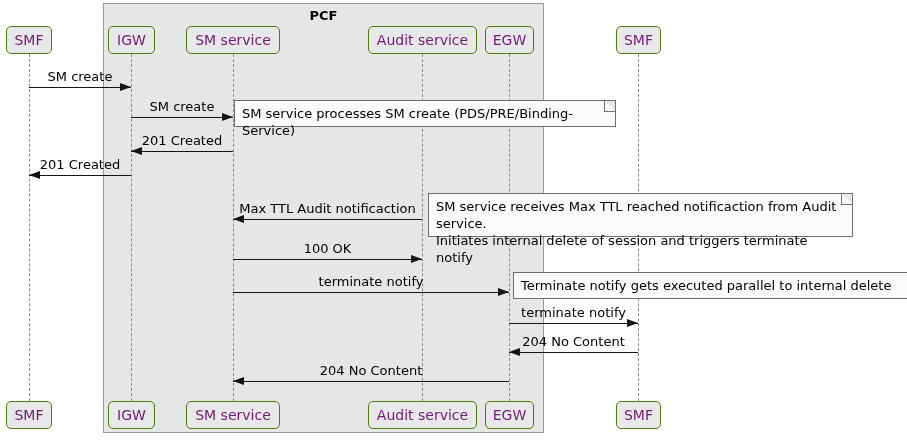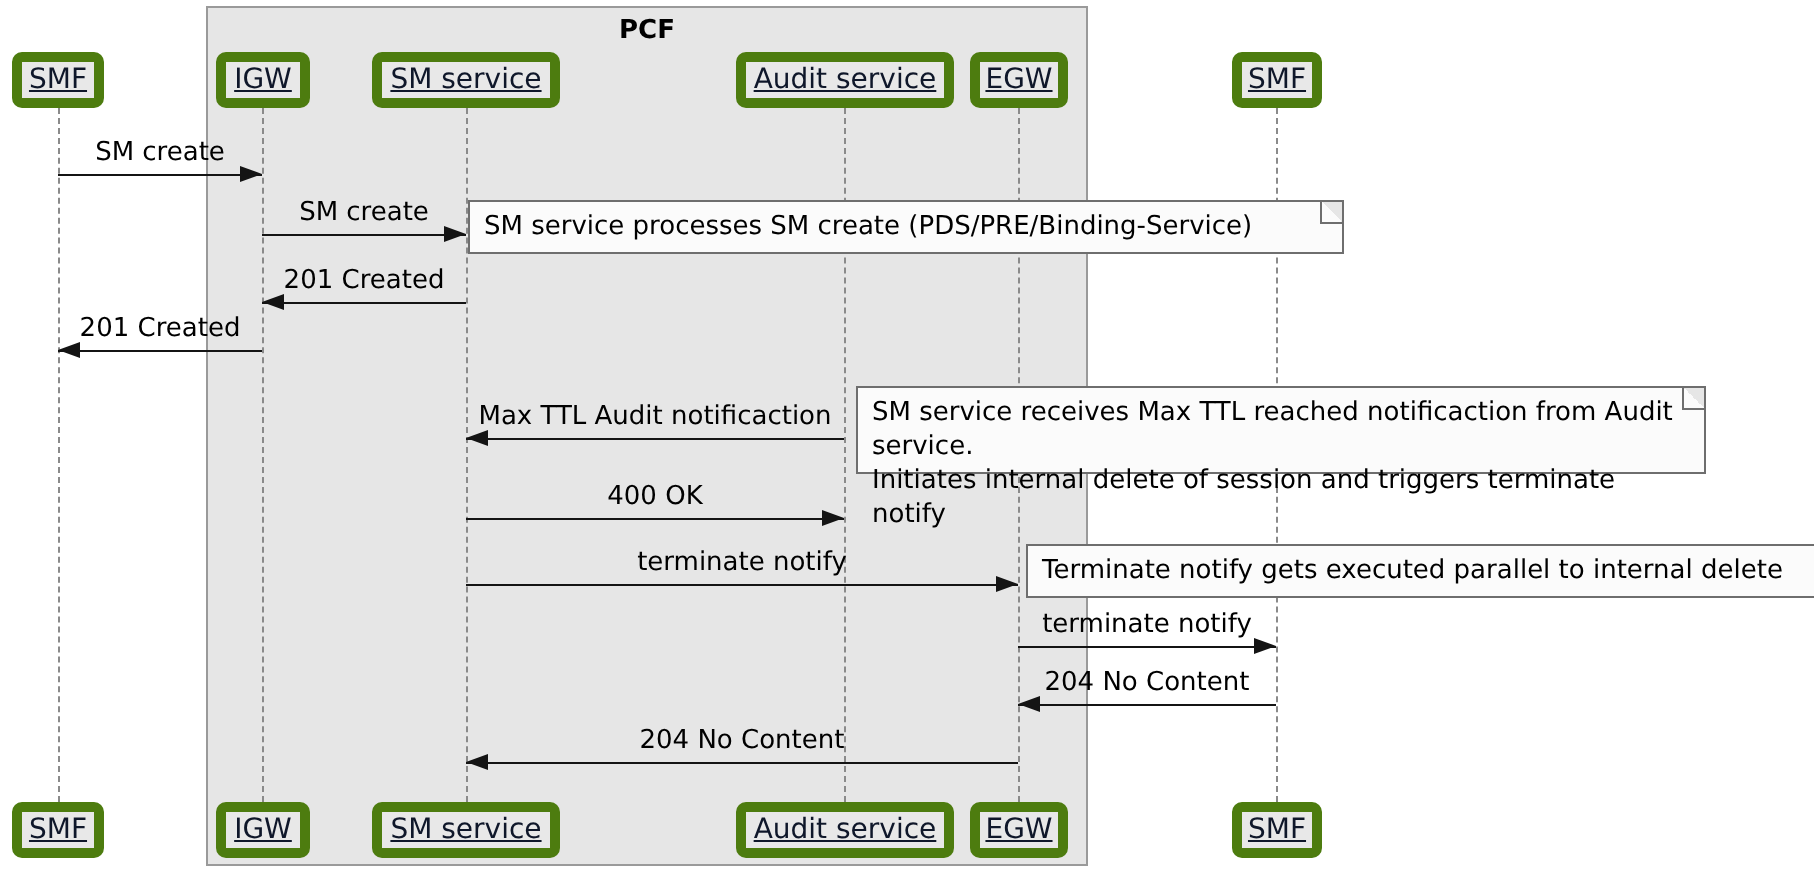--- a/index.html
+++ b/index.html
@@ -36,30 +36,29 @@
   .lifeline {
     position: absolute;
     width: 0;
     border-left: 1px dashed #8a8a8a;
   }
   
   .participant {
     position: absolute;
     box-sizing: border-box;
     background: #E8E8E8;
-    border: 5px solid #4d7c0f;
+    border: 1px solid #4d7c0f;
     border-radius: 5px;
     display: flex;
     align-items: center;
     justify-content: center;
     font-size: 14px;
-    color: #0f172a;
+    color: #701a75;
     height: 28px;
     white-space: nowrap;
-    text-decoration: underline;
   }
   
   .msg-line {
     position: absolute;
     height: 0;
     border-top: 1.4px solid #141414;
   }
   .arrow-head {
     position: absolute;
     width: 0;
@@ -152,21 +151,21 @@
         <div class="msg-label" style="left: 29px; width: 102px; top: 157px;">201 Created</div>
       </div>
       <div>
         <div class="msg-line" style="left: 233px; top: 219px; width: 189px;"></div>
         <div class="arrow-head left" style="top: 215px; left: 233px;"></div>
         <div class="msg-label" style="left: 233px; width: 189px; top: 201px;">Max TTL Audit notificaction</div>
       </div>
       <div>
         <div class="msg-line" style="left: 233px; top: 259px; width: 189px;"></div>
         <div class="arrow-head right" style="top: 255px; left: 411px;"></div>
-        <div class="msg-label" style="left: 233px; width: 189px; top: 241px;">400 OK</div>
+        <div class="msg-label" style="left: 233px; width: 189px; top: 241px;">100 OK</div>
       </div>
       <div>
         <div class="msg-line" style="left: 233px; top: 292px; width: 276px;"></div>
         <div class="arrow-head right" style="top: 288px; left: 498px;"></div>
         <div class="msg-label" style="left: 233px; width: 276px; top: 274px;">terminate notify</div>
       </div>
       <div>
         <div class="msg-line" style="left: 509px; top: 323px; width: 129px;"></div>
         <div class="arrow-head right" style="top: 319px; left: 627px;"></div>
         <div class="msg-label" style="left: 509px; width: 129px; top: 305px;">terminate notify</div>
@@ -177,21 +176,21 @@
         <div class="msg-label" style="left: 509px; width: 129px; top: 334px;">204 No Content</div>
       </div>
       <div>
         <div class="msg-line" style="left: 233px; top: 381px; width: 276px;"></div>
         <div class="arrow-head left" style="top: 377px; left: 233px;"></div>
         <div class="msg-label" style="left: 233px; width: 276px; top: 363px;">204 No Content</div>
       </div>
     </div>
 
   <div id="notes-layer">
-      <div class="note" style="left: 234px; top: 100px; width: 438px; height: 27px;">SM service processes SM create (PDS/PRE/Binding-Service)<div class="note-fold"></div></div>
+      <div class="note" style="left: 234px; top: 100px; width: 382px; height: 27px;">SM service processes SM create (PDS/PRE/Binding-Service)<div class="note-fold"></div></div>
       <div class="note" style="left: 428px; top: 193px; width: 425px; height: 44px;">SM service receives Max TTL reached notificaction from Audit service.
 Initiates internal delete of session and triggers terminate notify<div class="note-fold"></div></div>
       <div class="note" style="left: 513px; top: 272px; width: 448px; height: 27px;">Terminate notify gets executed parallel to internal delete<div class="note-fold"></div></div>
     </div>
 
   <div id="participants-bottom">
       <div class="participant" style="left: 6px; top: 401px; width: 46px;">SMF</div>
       <div class="participant" style="left: 108px; top: 401px; width: 47px;">IGW</div>
       <div class="participant" style="left: 186px; top: 401px; width: 94px;">SM service</div>
       <div class="participant" style="left: 368px; top: 401px; width: 109px;">Audit service</div>

